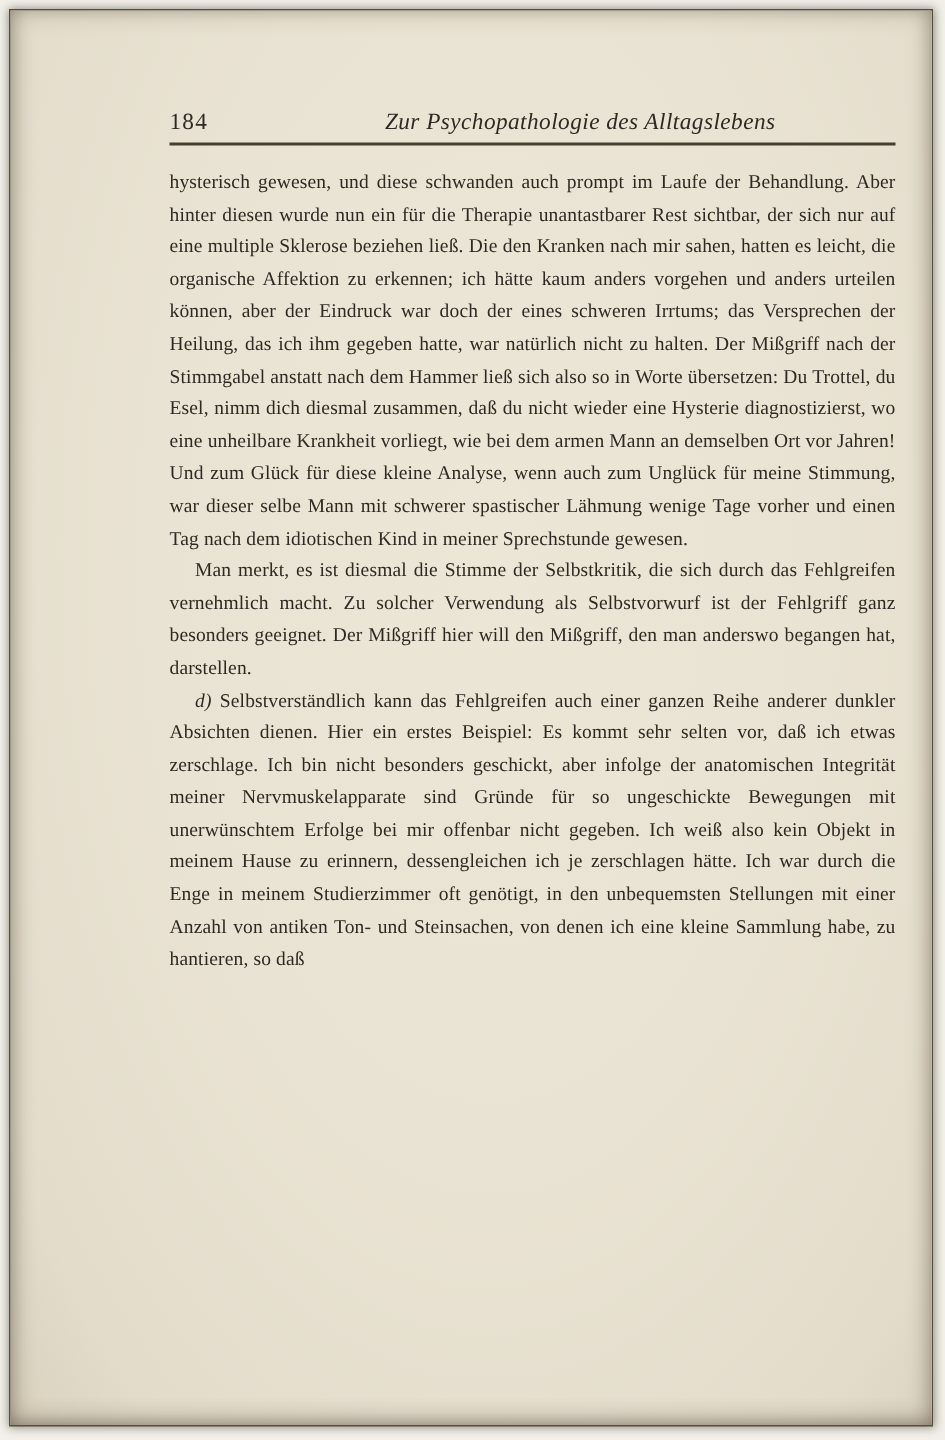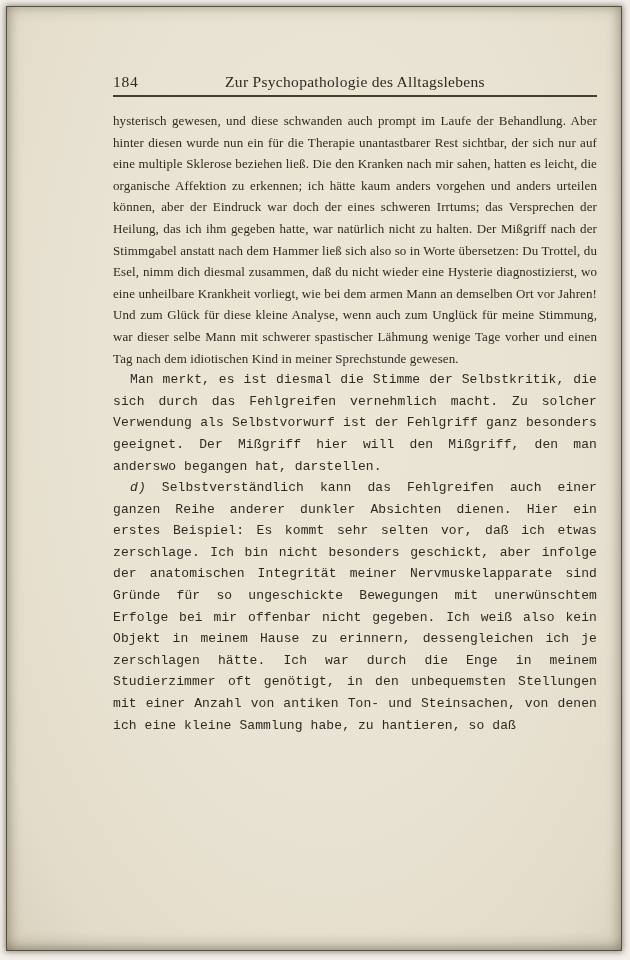--- a/index.html
+++ b/index.html
@@ -44,21 +44,22 @@
     display: flex;
     align-items: flex-end;
     font-size: 15.5px;
   }
   .page-number {
     width: 80px;
     letter-spacing: 0.8px;
   }
   .running-title {
     flex: 1;
-    text-align: center;
+    text-align: right;
+    font-style: italic;
     letter-spacing: 0.3px;
   }
   .header-spacer {
     width: 80px;
   }
   .rule {
     border: none;
     border-top: 2px solid #453e31;
     margin: 4px 0 0 0;
   }
@@ -69,21 +70,20 @@
     text-align: justify;
     letter-spacing: 0.1px;
     hyphens: none;
   }
   .body-text p {
     margin: 0;
     padding: 0;
   }
   .body-text p.indent {
     text-indent: 17px;
-    font-family: Liberation Mono, monospace;
   }
   .lead-italic {
     font-style: italic;
   }
 </style>
 </head>
 <body>
 
 <div class="scan-frame">
   <div class="page">

